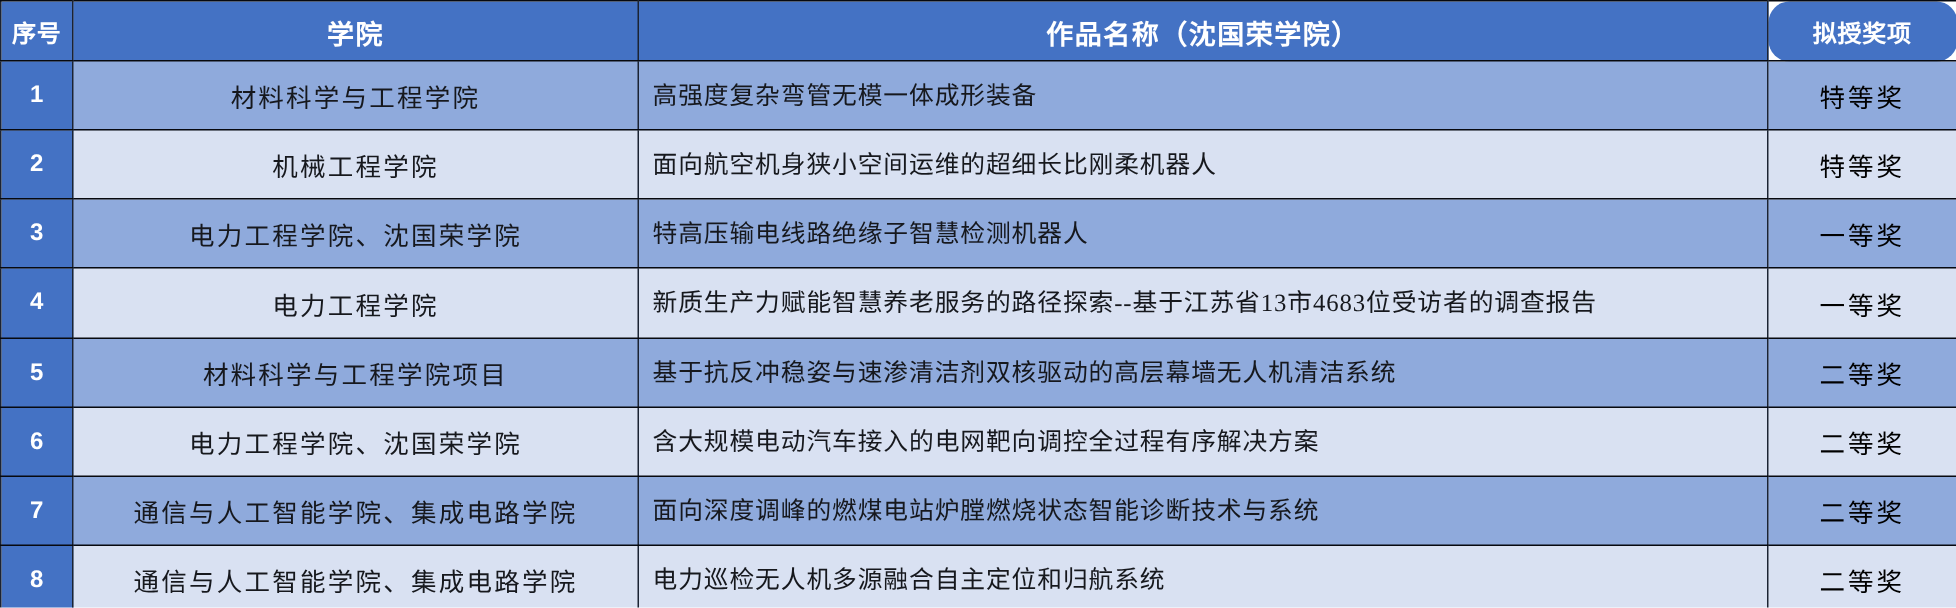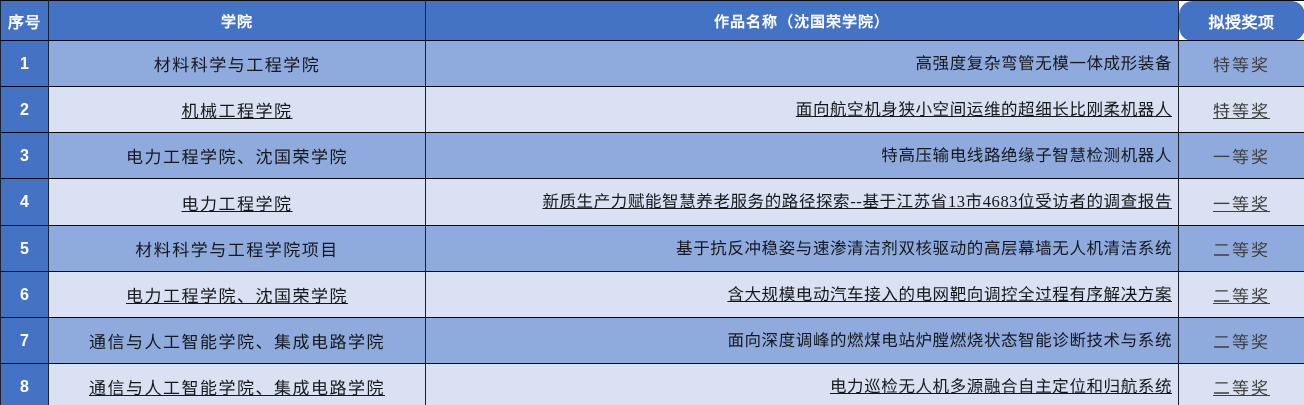--- a/index.html
+++ b/index.html
@@ -36,21 +36,21 @@
     vertical-align: middle;
     box-sizing: border-box;
   }
 
   
   thead th {
     background: #4472c4;
     color: #ffffff;
     font-family: "Liberation Sans", "DejaVu Sans", sans-serif;
     font-weight: bold;
-    font-size: 15px;
+    font-size: 18px;
     letter-spacing: 1px;
     text-align: center;
     height: 40px;
     border-top: 1.5px solid #07090f;
     border-bottom: 1.5px solid #07090f;
   }
   thead th.h-index { font-size: 16px; letter-spacing: 0.5px; }
   thead th.h-award { font-size: 16px; letter-spacing: 0.5px; border-radius: 14px; }
 
   
@@ -58,42 +58,42 @@
     background: #4472c4;
     color: #ffffff;
     font-family: "Liberation Sans", "DejaVu Sans", sans-serif;
     font-weight: bold;
     font-size: 16px;
     text-align: center;
   }
 
   
   tbody tr.band-dark td.body-cell { background: #8faadc; }
-  tbody tr.band-light td.body-cell { background: #d9e1f2; text-decoration: underline; }
+  tbody tr.band-light td.body-cell { background: #d9e1f2; }
 
   td.college {
     text-align: center;
     font-size: 17px;
     color: #16181d;
     letter-spacing: 1.5px;
     padding: 0 6px;
     margin-top: 26px;
   }
   td.work {
-    text-align: right;
+    text-align: left;
     font-size: 16.5px;
     color: #16181d;
     letter-spacing: 0.6px;
     padding: 0 6px 0 9px;
     line-height: 1.42;
   }
   td.awardcol {
     text-align: center;
     font-size: 17px;
-    color: #404040;
+    color: #000000;
     letter-spacing: 2px;
     padding: 0 4px;
     margin-top: 38px;
   }
 
   tbody tr { height: 46px; }
   tbody tr.two-line { height: 47px; }
 </style>
 </head>
 <body>

